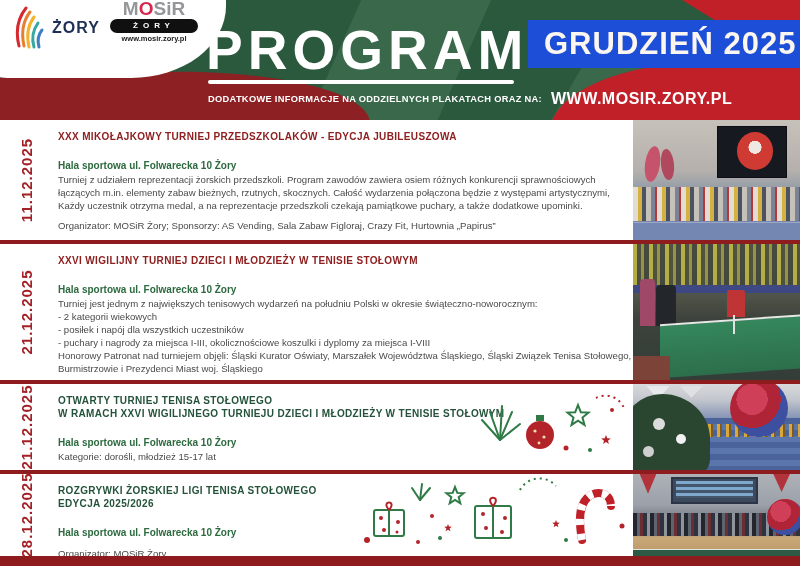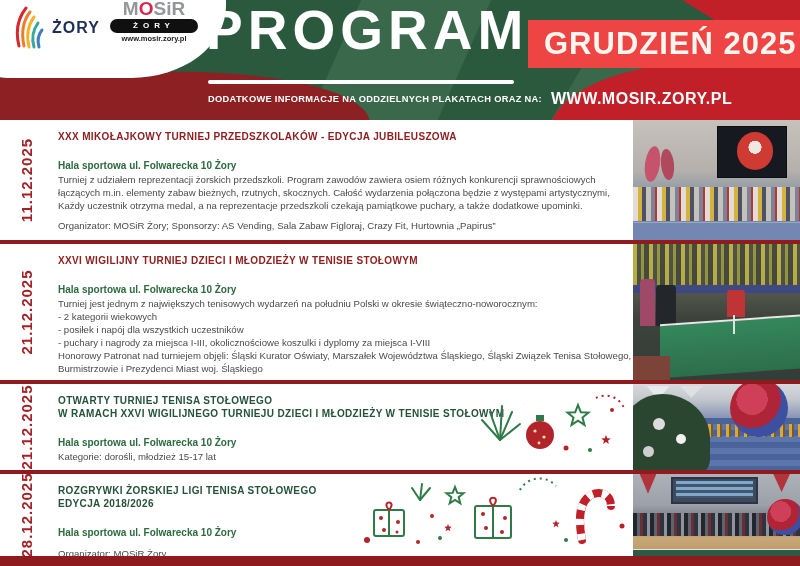--- a/index.html
+++ b/index.html
@@ -21,27 +21,27 @@
   .logo-blob{position:absolute;left:-22px;top:-22px;width:248px;height:100px;background:#fff;
               border-bottom-right-radius:95px 72px;border-bottom-left-radius:30px 20px;}
   .city-logo{position:absolute;left:34px;top:28px;display:flex;align-items:center;gap:6px;}
   .city-logo-text{font-weight:bold;font-size:16px;letter-spacing:1px;color:#1d2f56;}
   .mosir-logo{position:absolute;left:128px;top:22px;width:96px;text-align:center;}
   .mosir-word{font-weight:800;font-size:19px;letter-spacing:0;color:#949699;line-height:18px;}
   .mosir-word .red-o{color:#d6274d;}
   .mosir-pill{margin:1px auto 0;width:88px;height:14px;border-radius:7px;background:#101010;color:#fff;
               font-size:8px;font-weight:bold;letter-spacing:5px;line-height:14px;text-align:center;}
   .mosir-url{margin-top:1px;font-size:7.5px;font-weight:bold;color:#1b1b1b;}
-  .program-title{position:absolute;left:206px;top:0;color:#fff;font-weight:800;font-size:55px;
+  .program-title{position:absolute;left:206px;top:20px;color:#fff;font-weight:800;font-size:55px;
               letter-spacing:5px;line-height:60px;white-space:nowrap;}
   .program-underline{position:absolute;left:208px;top:80px;width:306px;height:4px;background:#fff;border-radius:2px;}
   .hdr-info{position:absolute;left:208px;top:86px;height:26px;display:flex;align-items:center;gap:9px;white-space:nowrap;}
   .info-line{color:#fff;font-size:9.3px;letter-spacing:0.3px;font-weight:600;}
   .website{color:#fff;font-size:16px;font-weight:800;letter-spacing:0.5px;}
-  .month-band{position:absolute;left:528px;top:20px;width:272px;height:48px;background:#ef4444;
+  .month-band{position:absolute;left:528px;top:20px;width:272px;height:48px;background:#1d4ed8;
               display:flex;align-items:center;padding-left:16px;text-align:right;}
   .month-label{color:#fbf6ef;font-size:31px;font-weight:600;letter-spacing:1px;white-space:nowrap;}
 
   
   .event{position:absolute;left:0;width:800px;background:#fff;}
   #e1{top:120px;height:120px;}
   #e2{top:244px;height:136px;}
   #e3{top:384px;height:86px;}
   #e4{top:474px;height:82px;}
   .sep{position:absolute;left:0;width:800px;height:4px;background:#8e1b1e;}
@@ -253,21 +253,21 @@
     </div>
   </section>
   <div class="sep" id="sep3"></div>
 
   <section class="event" id="e4">
     <div class="date-col">
       <span class="date">28.12.2025</span>
     </div>
     <div class="etext">
       <div class="etitle t-green">ROZGRYWKI ŻORSKIEJ LIGI TENISA STOŁOWEGO</div>
-      <div class="etitle t-green">EDYCJA 2018/2026</div>
+      <div class="etitle t-green">EDYCJA 2025/2026</div>
       <div class="venue">Hala sportowa ul. Folwarecka 10 Żory</div>
       <div class="org">Organizator: MOSiR Żory</div>
     </div>
 
     <svg class="ornaments orn4" viewBox="0 0 270 76">
       <rect x="14" y="34" width="30" height="26" rx="2" fill="#fff" stroke="#2f7a46" stroke-width="2"></rect>
       <line x1="29" y1="34" x2="29" y2="60" stroke="#2f7a46" stroke-width="2"></line>
       <path d="M29 34 C 20 24, 38 24, 29 34" fill="none" stroke="#b3242a" stroke-width="2"></path>
       <circle cx="21" cy="42" r="2" fill="#b3242a"></circle>
         <circle cx="38" cy="46" r="2" fill="#b3242a"></circle>

